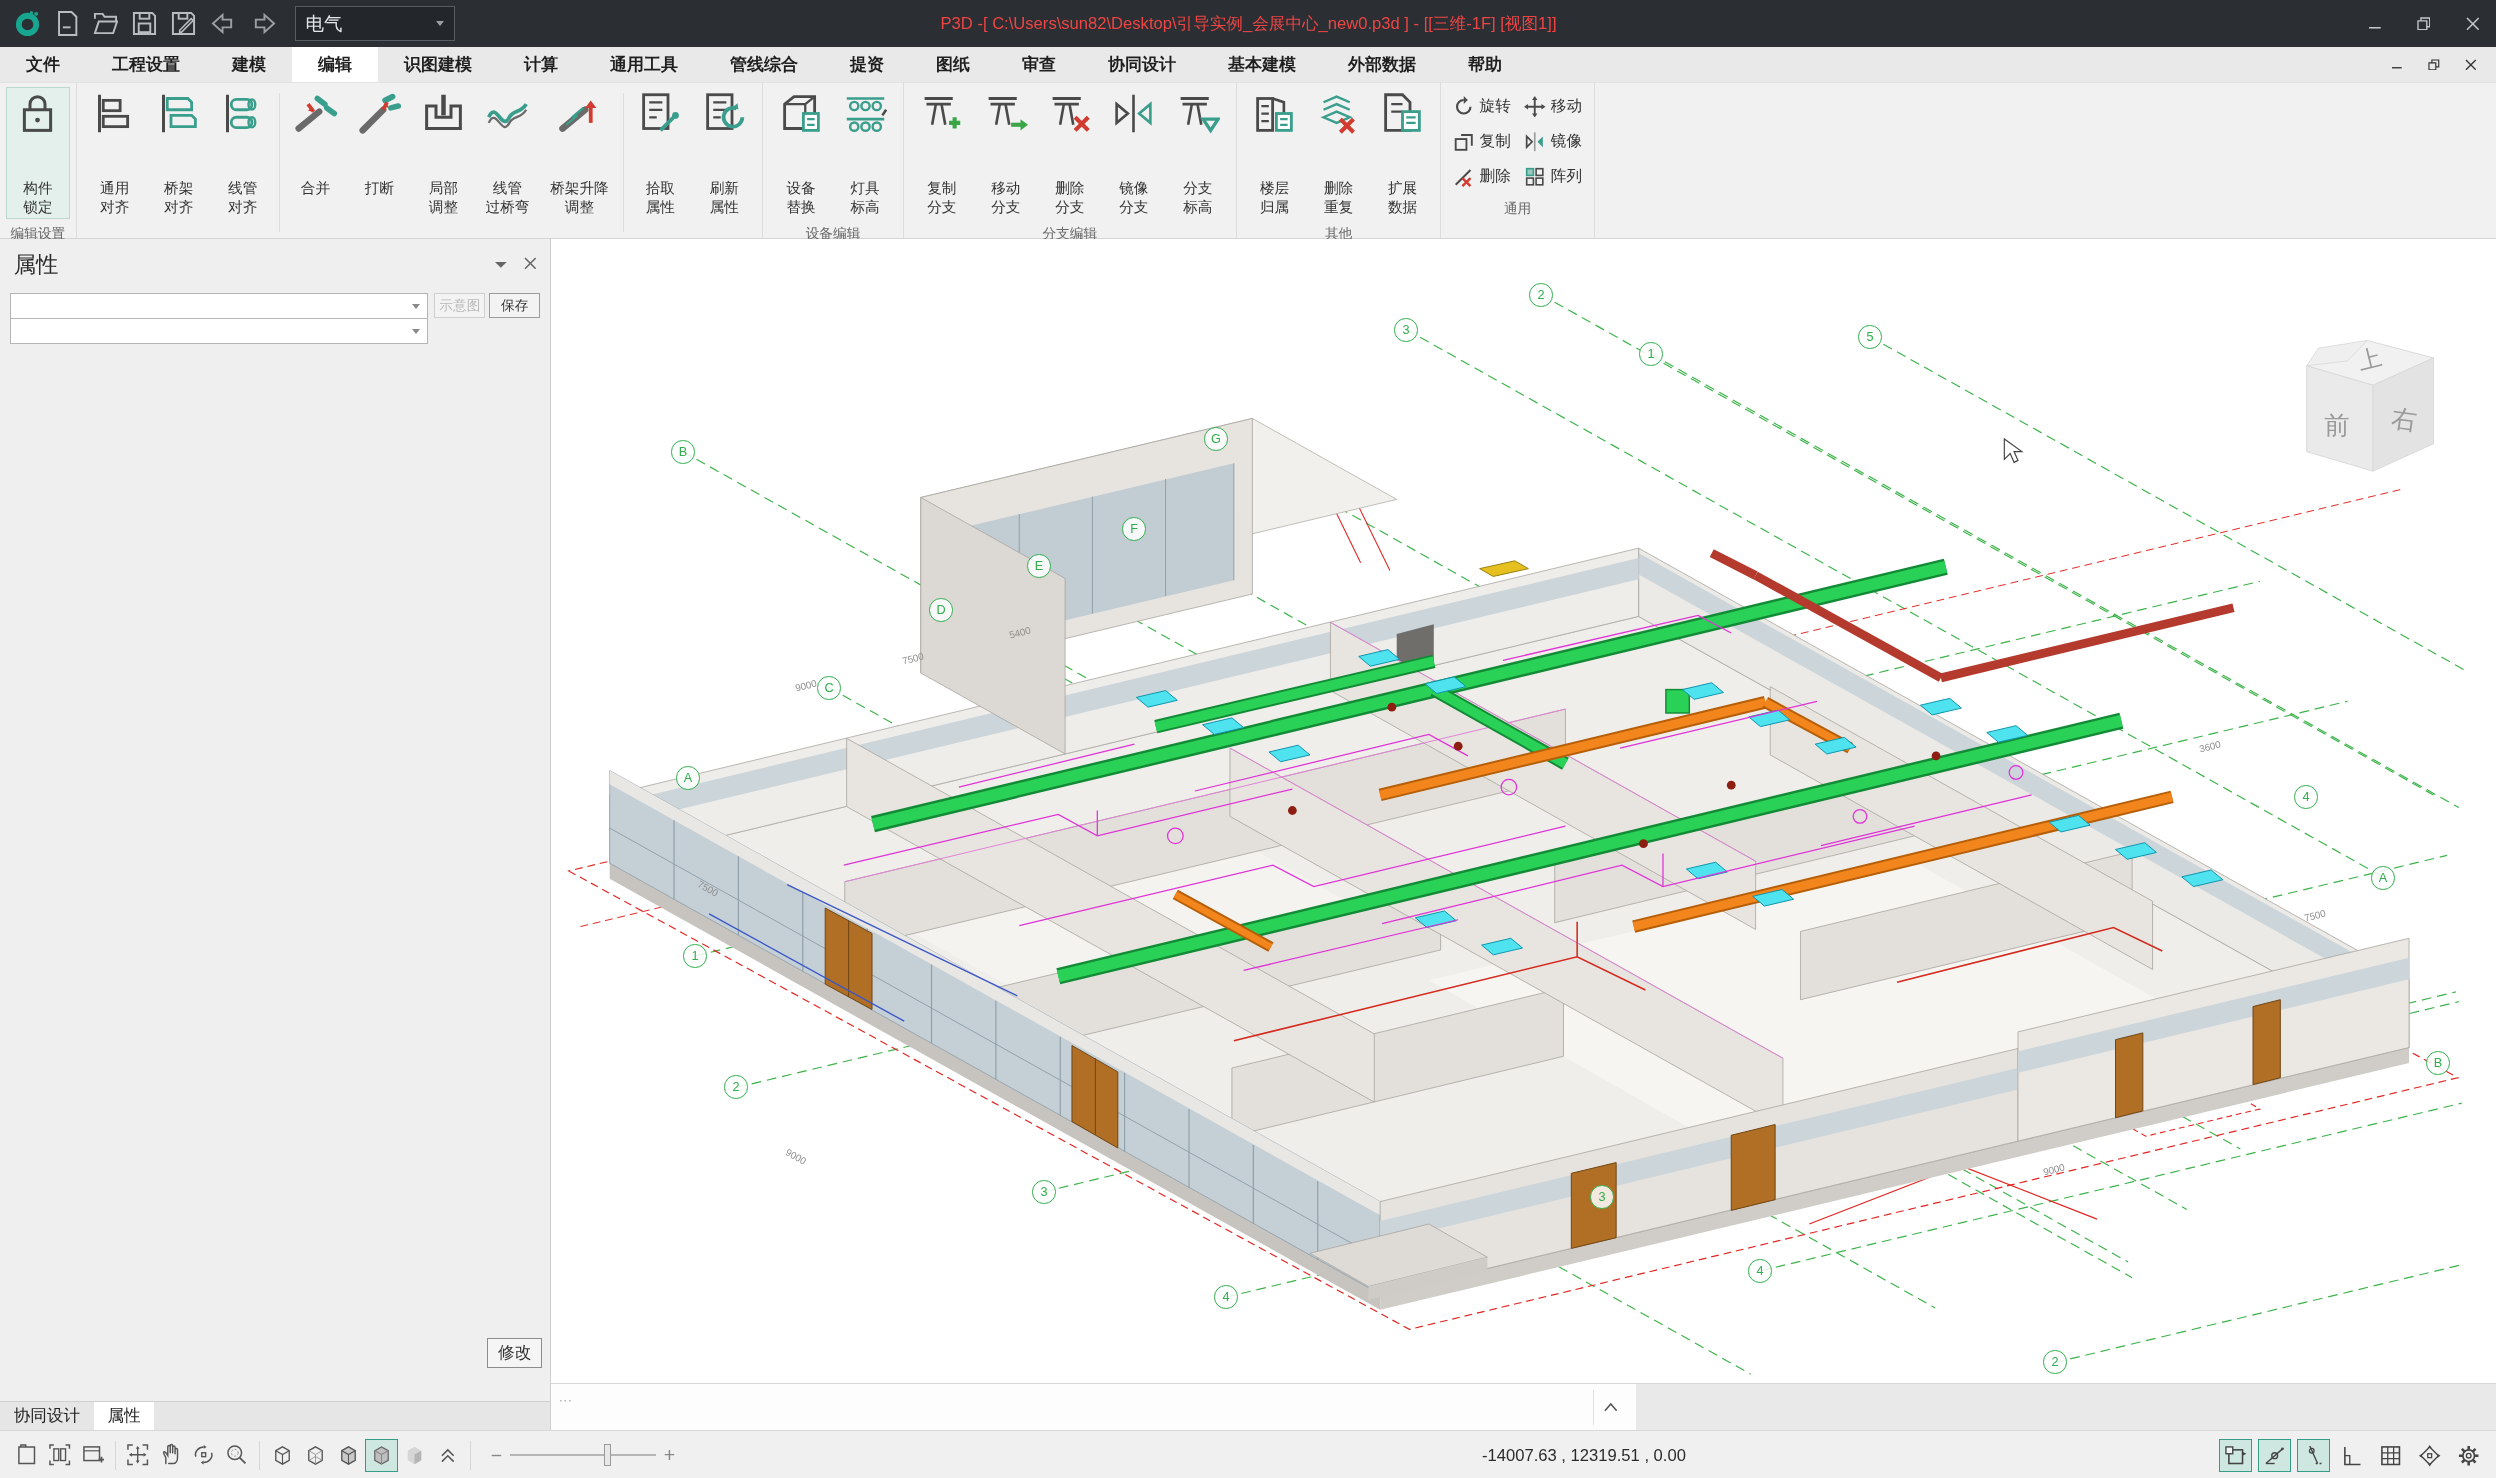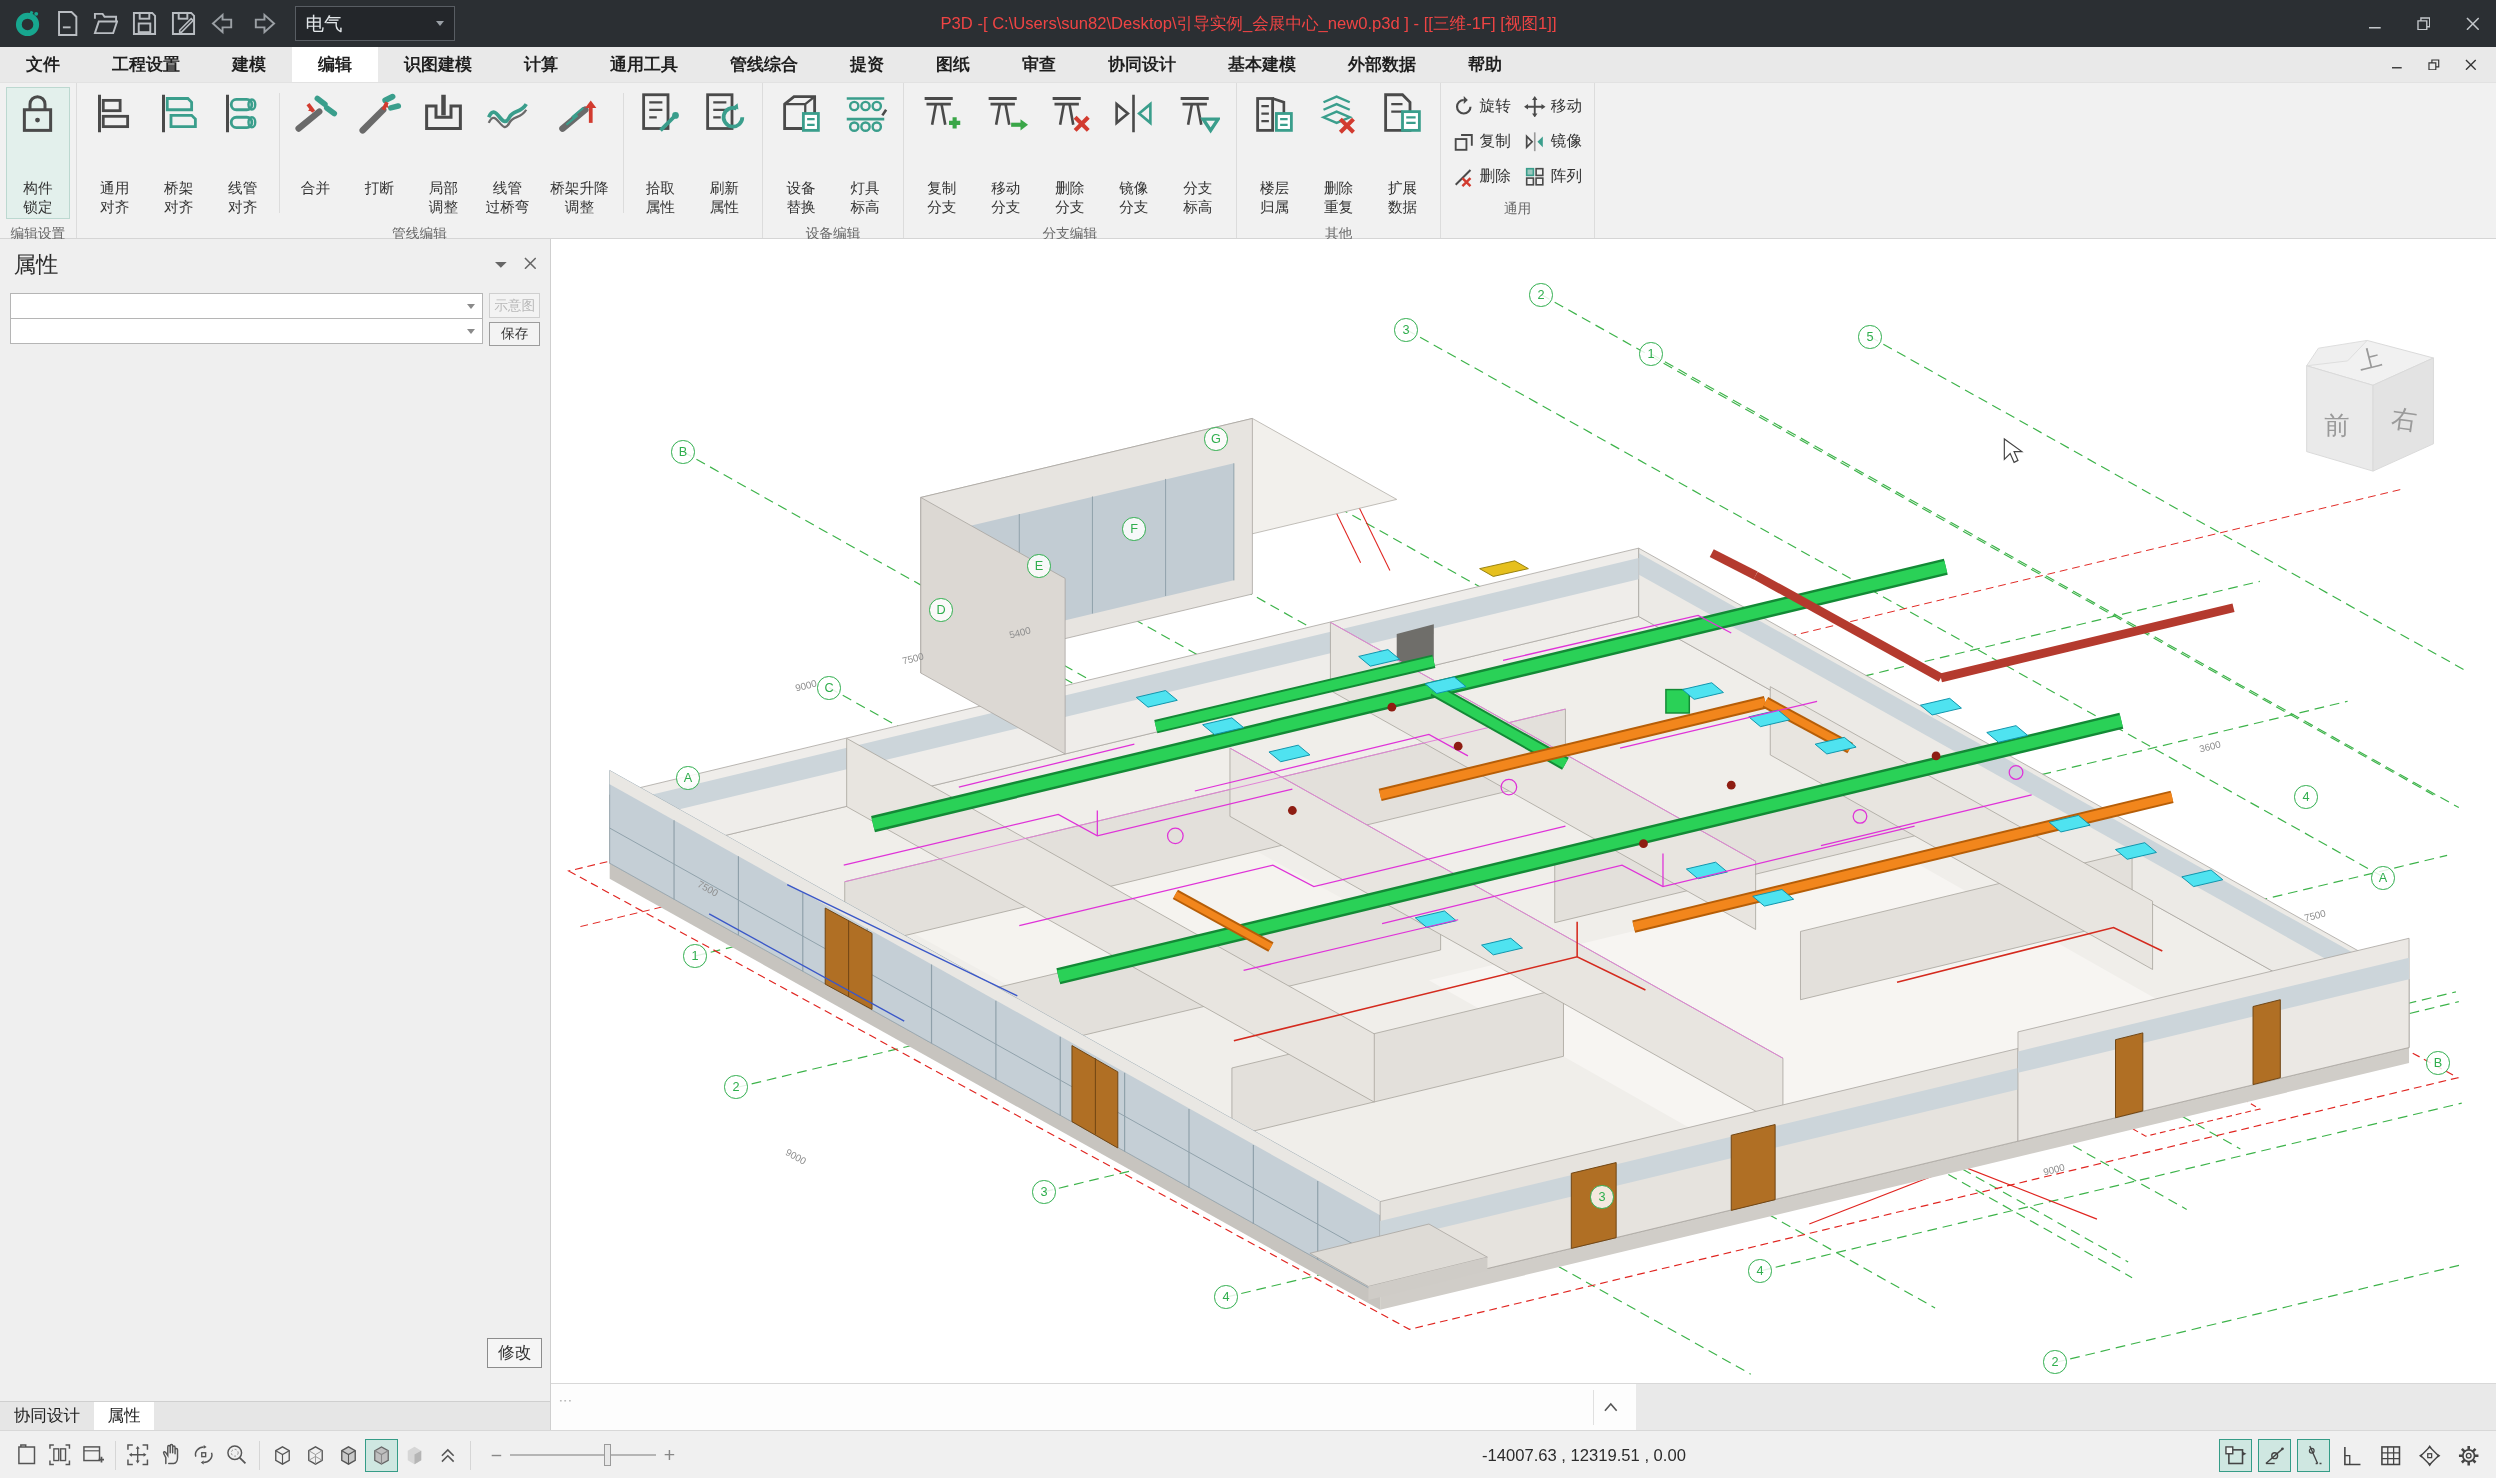--- a/index.html
+++ b/index.html
@@ -45,21 +45,21 @@
   .left-panel { width:551px; background:#efefef; border-right:1px solid #cfcfcf; position:relative; }
   .lp-head { display:flex; align-items:center; padding:9.8px 13.7px 5.9px 13.7px; }
   .lp-title { font-size:22.4px; color:#2b2b2b; }
   .lp-headbtns { margin-left:auto; display:flex; gap:15.6px; color:#555; align-items:center; }
   .lp-body { padding:7.8px 9.8px 0 9.8px; display:flex; gap:5.9px; }
   .combos { flex:1; }
   .combo { height:26px; background:#fff; border:1px solid #b5b5b5; display:flex; align-items:center; }
   .combo + .combo { margin-top:-1px; }
   .combo .caret { margin-left:auto; margin-right:7.8px; width:0; height:0; border-left:4.9px solid transparent;
     border-right:4.9px solid transparent; border-top:5.9px solid #8a8a8a; }
-  .side-btns { display:flex; flex-direction:column; gap:3.9px; }
+  .side-btns { display:flex; gap:3.9px; }
   .pbtn { min-width:51px; height:24.4px; font-size:13.7px; display:flex; align-items:center; justify-content:center;
     border:1px solid #9c9c9c; background:#f3f3f3; color:#333; padding:0 3.9px; }
   .pbtn.disabled { color:#b9b9b9; border-color:#cfcfcf; }
   .modify-btn { position:absolute; right:7.8px; bottom:62px; width:55px; height:30px; border:1px solid #8c8c8c;
     background:#f5f5f5; font-size:16.6px; color:#333; display:flex; align-items:center; justify-content:center; }
   .panel-tabs { position:absolute; left:0; right:0; bottom:0; height:29px; background:#e6e6e6;
     border-top:1px solid #cfcfcf; display:flex; }
   .ptab { padding:0 13.7px; font-size:16.6px; color:#222; display:flex; align-items:center; }
   .ptab.active { background:#ffffff; }
 
@@ -305,21 +305,20 @@
         <svg class="ric" viewBox="0 0 24 24">
             <rect x="3" y="2" width="13" height="18" fill="none" stroke="#4a4a4a" stroke-width="1.5"></rect>
             <path d="M6 6h7M6 10h7M6 14h4" stroke="#4a4a4a" stroke-width="1.2"></path>
             <path d="M21.5 14a5 5 0 1 1-3-4.6" fill="none" stroke="#3a9e8c" stroke-width="2"></path>
             <path d="M19 6.5l.4 3.4-3.1-1.2z" fill="#3a9e8c"></path>
           </svg>
         <div class="rlb">刷新
 属性</div>
       </div>
     </div>
-    <div class="rg-name">管线编辑</div>
   </div>
 
   <div class="rgroup">
     <div class="rg-body">
       <div class="rbtn">
         <svg class="ric" viewBox="0 0 24 24">
             <path d="M3 7l5-4h11v13l-5 4H3z" fill="none" stroke="#4a4a4a" stroke-width="1.5"></path>
             <path d="M3 7h11v13M14 7l5-4" fill="none" stroke="#4a4a4a" stroke-width="1.2"></path>
             <rect x="13" y="12" width="8" height="9" fill="#fff" stroke="#3a9e8c" stroke-width="1.5"></rect>
             <path d="M15 15h4M15 18h4" stroke="#3a9e8c" stroke-width="1.2"></path>

